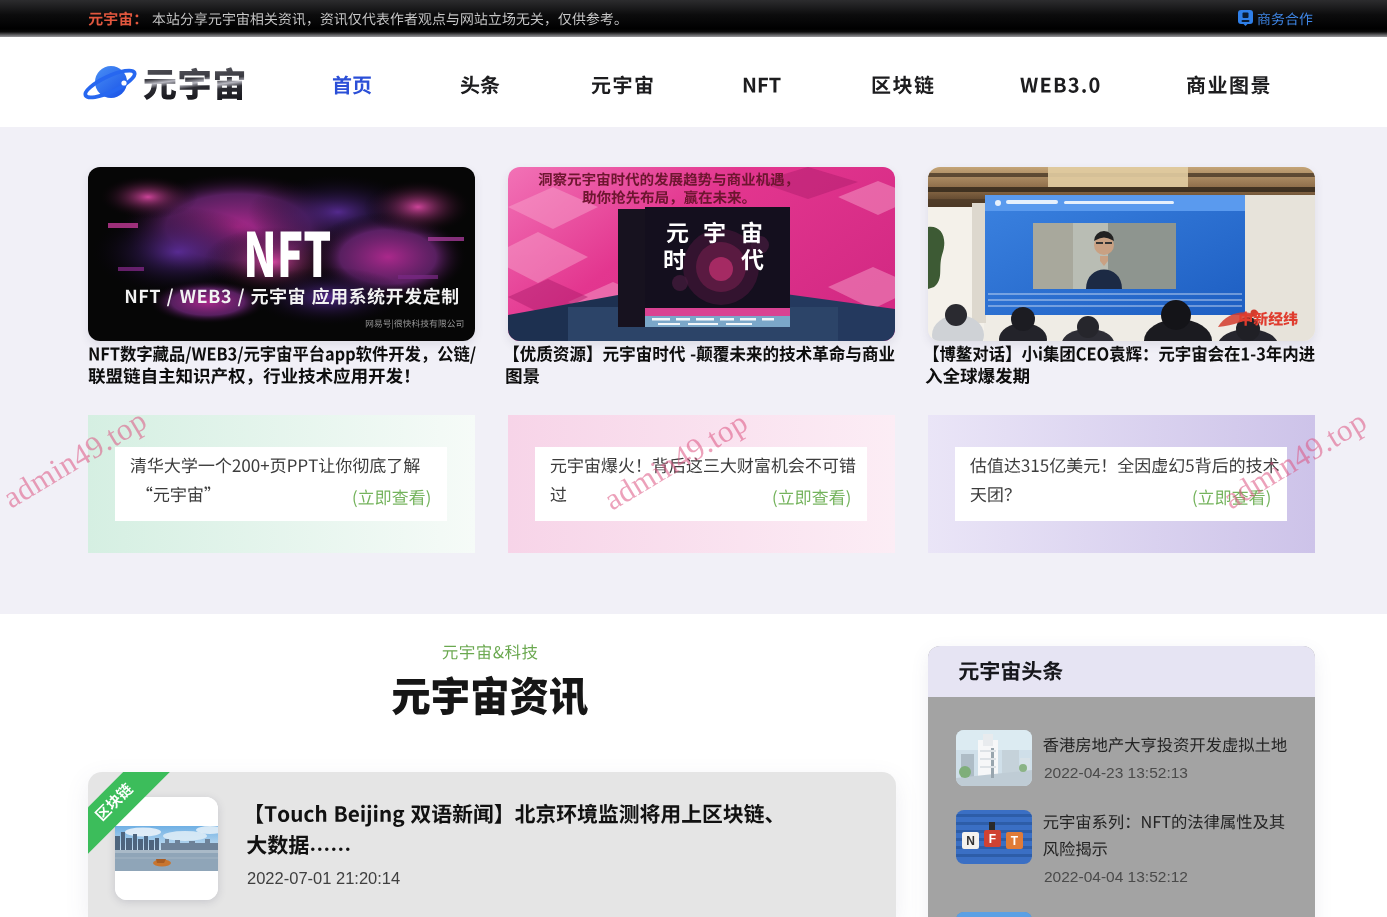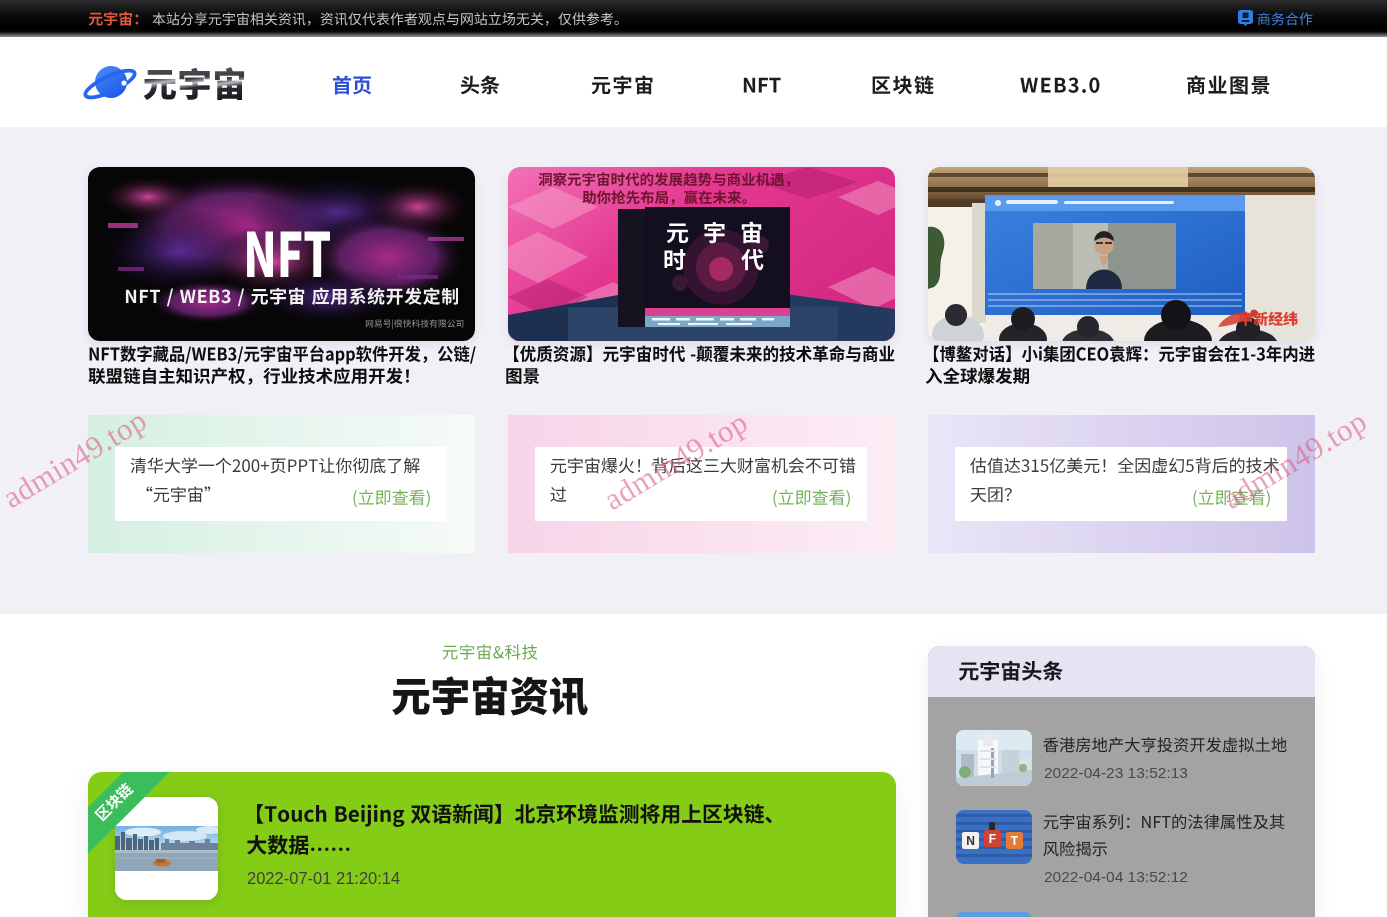--- a/index.html
+++ b/index.html
@@ -10,21 +10,21 @@
 #nav{left:0;top:37px;width:1387px;height:90px;background:#fff;z-index:5}
 #hero{left:0;top:127px;width:1387px;height:487px;background:#f1f0f7;z-index:1}
 .cardimg{top:167px;width:387px;height:174px;border-radius:12px;overflow:hidden;z-index:10;box-shadow:0 4px 10px rgba(60,60,90,.10)}
 .nbox{top:415px;width:387px;height:138px;z-index:10}
 .nwhite{position:absolute;left:27px;top:32px;width:332px;height:74px;background:#fff}
 #wm1,#wm2,#wm3{position:absolute;z-index:40;font-family:"Liberation Serif",serif;font-size:31px;letter-spacing:0.5px;color:rgba(221,84,130,.55);white-space:nowrap;transform:translate(-50%,-50%) rotate(-31deg)}
 #sidebar{left:928px;top:646px;width:387px;height:342px;background:#a3a3a3;border-radius:12px 12px 0 0;box-shadow:0 6px 18px rgba(90,90,130,.10);z-index:10}
 #sbhead{position:absolute;left:0;top:0;width:387px;height:51px;background:#e6e4f3;border-radius:12px 12px 0 0}
 .sthumb{position:absolute;width:76px;border-radius:8px;overflow:hidden}
 .sdate{position:absolute;font-size:15.5px;color:#4a4a4a;z-index:12}
-#artcard{left:88px;top:772px;width:808px;height:145px;background:#84cc16;border-radius:14px 14px 0 0;box-shadow:0 8px 24px rgba(90,90,130,.10);z-index:10}
+#artcard{left:88px;top:772px;width:808px;height:145px;background:#e5e5e5;border-radius:14px 14px 0 0;box-shadow:0 8px 24px rgba(90,90,130,.10);z-index:10}
 #ribwrap{position:absolute;left:0;top:0;width:84px;height:84px;overflow:hidden;z-index:20;border-radius:14px 0 0 0}
 #ribbon{position:absolute;left:-61px;top:13px;width:180px;height:33px;background:#3cbd5b;transform:rotate(-45deg)}
 #athumb{position:absolute;left:27px;top:25px;width:103px;height:103px;border-radius:12px;overflow:hidden;background:#fff;box-shadow:0 2px 8px rgba(60,60,90,.18);z-index:15}
 #adate{position:absolute;left:159px;top:97px;font-size:16.5px;color:#3f3f3f;z-index:12}
 </style></head><body>
 <svg width="0" height="0" style="position:absolute">
     <defs>
       <path id="g0" d="M144 779V664H858V779ZM53 507V391H280C268 225 240 88 31 10C58 -12 91 -57 104 -87C346 11 392 182 409 391H561V83C561 -34 590 -72 703 -72C726 -72 801 -72 825 -72C927 -72 957 -20 969 160C936 168 884 189 858 210C853 65 848 40 814 40C795 40 737 40 723 40C690 40 685 46 685 84V391H950V507Z"></path>
       <path id="g1" d="M65 334V220H443V55C443 39 436 34 415 33C393 33 315 33 251 36C270 4 295 -49 302 -84C391 -84 458 -82 506 -64C555 -45 571 -14 571 53V220H936V334H571V448H776V560H215V448H443V334ZM407 815C417 796 426 773 435 751H60V516H178V641H812V516H936V751H574C562 783 544 820 528 849Z"></path>
       <path id="g2" d="M438 357V263H266V357ZM558 357H736V263H558ZM438 596V467H149V-88H266V-50H736V-88H859V467H558V596ZM266 161H438V60H266ZM736 161V60H558V161ZM404 824C417 800 429 771 439 744H78V502H196V634H800V502H924V744H586C573 780 552 825 532 860Z"></path>

